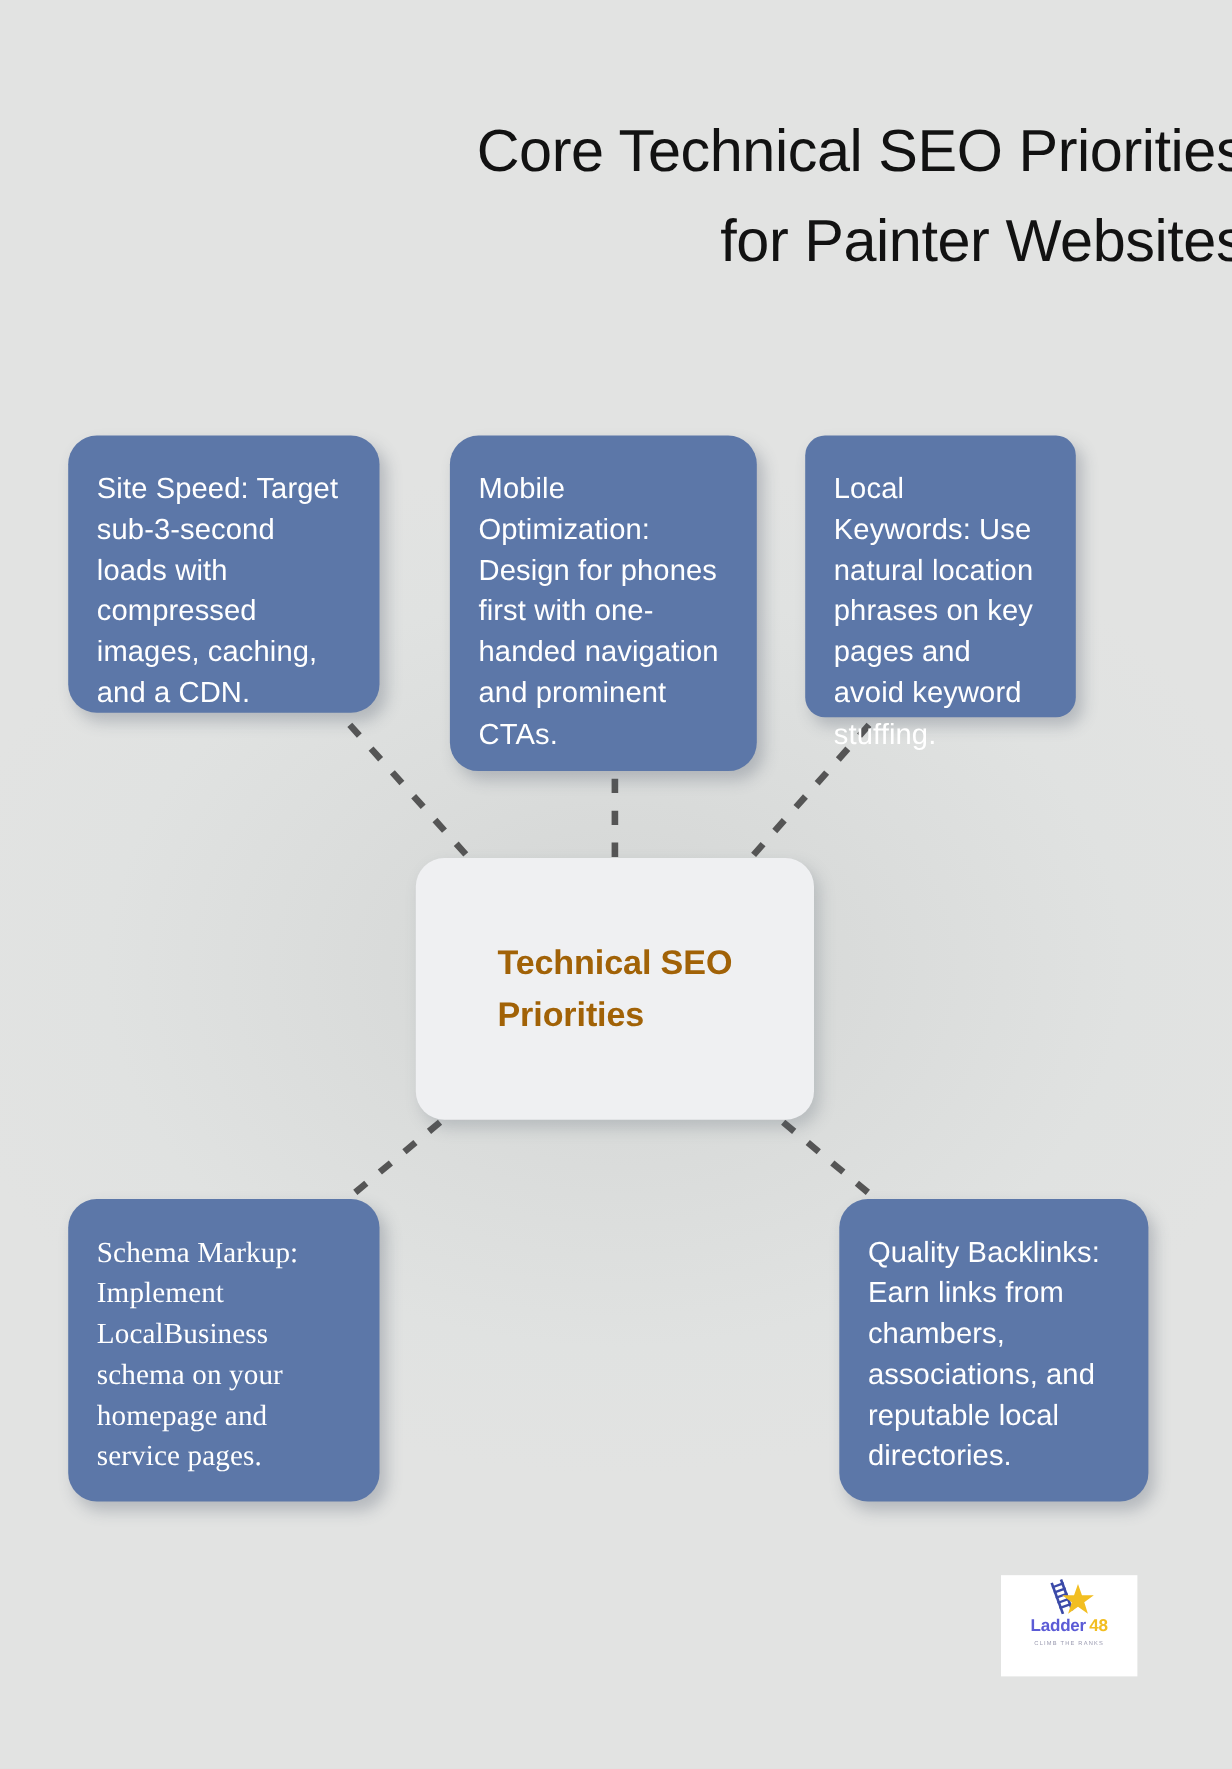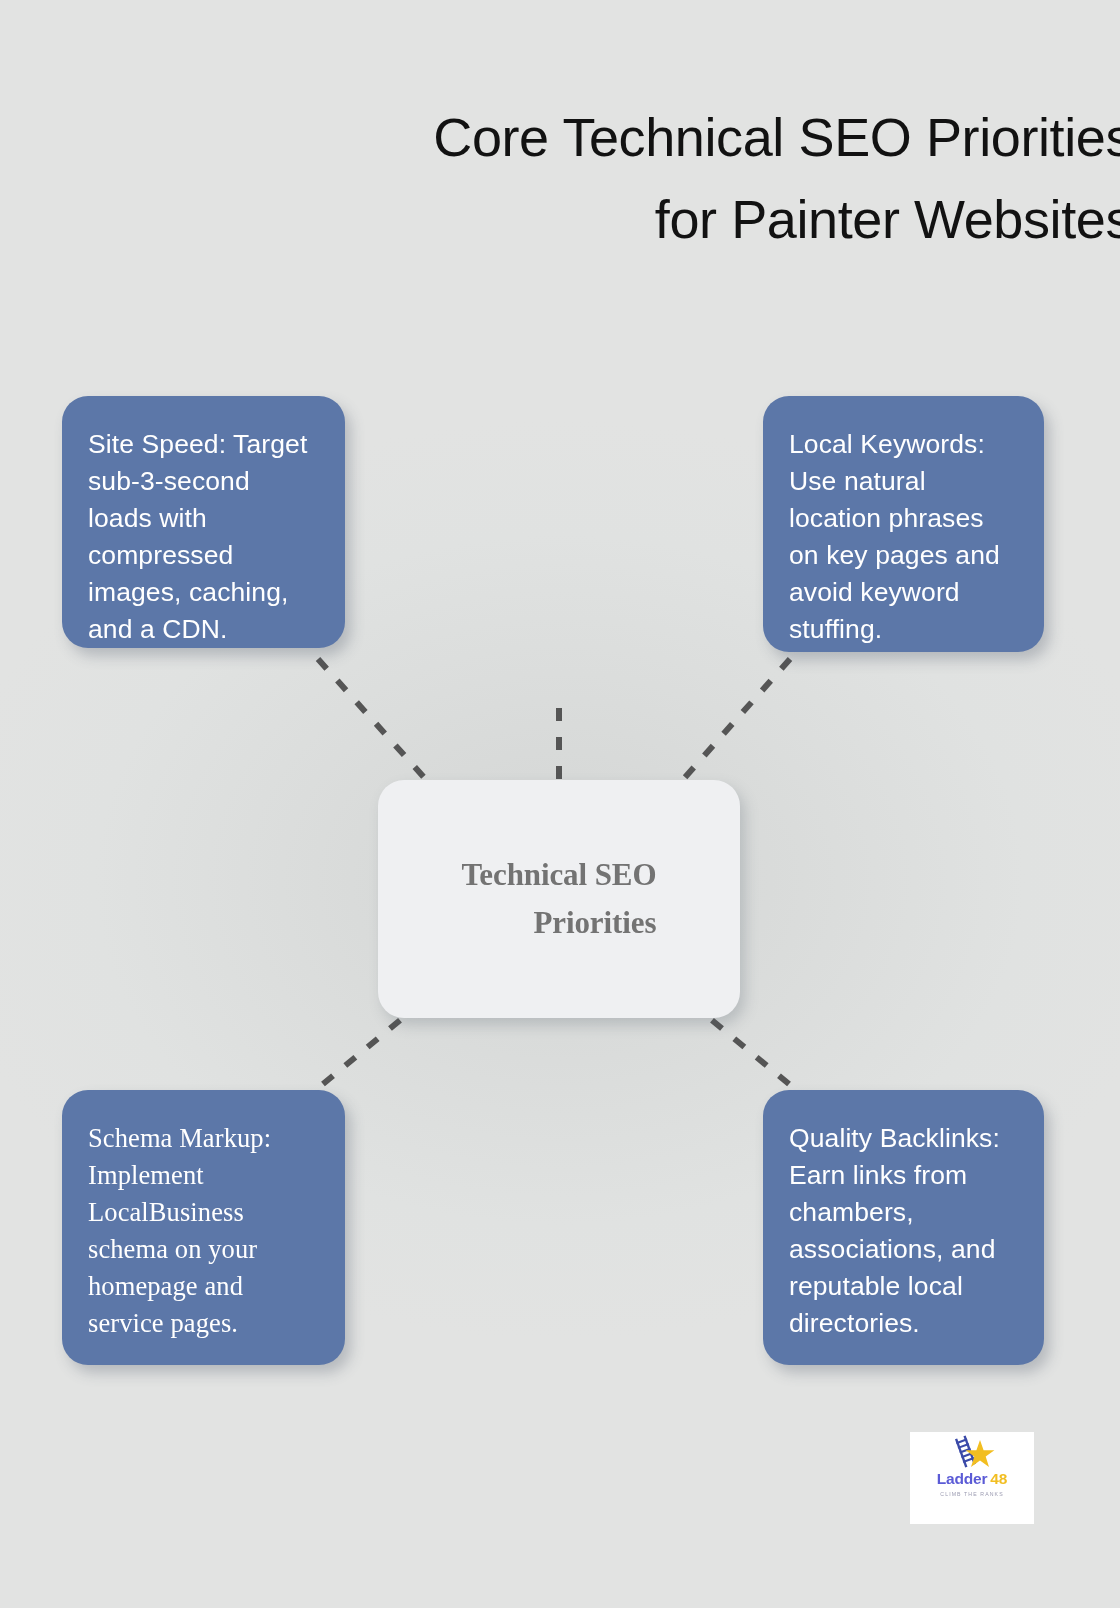--- a/index.html
+++ b/index.html
@@ -59,47 +59,47 @@
     font-size: 26.5px;
     line-height: 1.40;
     letter-spacing: 0.1px;
     box-shadow: 6px 8px 14px rgba(80, 90, 105, 0.30);
     font-family: "Liberation Sans", sans-serif;
   }
   .card-text { display: block; }
 
   #card-0 { left: 62px;  top: 396px;  width: 283px; height: 252px; }
   #card-1 { left: 409px; top: 396px;  width: 279px; height: 305px; }
-  #card-2 { left: 763px; top: 396px;  width: 281px; height: 256px; }
+  #card-2 { left: 732px; top: 396px;  width: 246px; height: 256px; border-radius: 18px; }
   #card-3 { left: 62px;  top: 1090px; width: 283px; height: 275px; font-family: Liberation Serif, serif; }
   #card-4 { left: 763px; top: 1090px; width: 281px; height: 275px; }
 
   
   #hub {
     position: absolute;
     left: 378px;
     top: 780px;
     width: 362px;
     height: 238px;
     box-sizing: border-box;
     background: #eff0f2;
     border-radius: 26px;
     box-shadow: 5px 7px 14px rgba(90, 100, 112, 0.26);
     display: flex;
     align-items: center;
     justify-content: center;
   }
   #hub .hub-text {
-    color: #737373;
+    color: #a16207;
     font-size: 31px;
     font-weight: bold;
     line-height: 1.55;
-    text-align: right;
+    text-align: left;
     letter-spacing: -0.1px;
-    font-family: Liberation Serif, serif;
+    font-family: Liberation Sans, sans-serif;
   }
   .hub-line { display: block; }
 
   
   #logo-box {
     position: absolute;
     left: 910px;
     top: 1432px;
     width: 124px;
     height: 92px;
@@ -148,20 +148,23 @@
       <line x1="790" y1="659" x2="679" y2="784"></line>
       <line x1="323" y1="1084" x2="422" y2="1002"></line>
       <line x1="789" y1="1084" x2="690" y2="1002"></line>
     </g>
   </svg>
 
   <div class="card" id="card-0">
     <span class="card-text">Site Speed: Target sub-3-second loads with compressed images, caching, and a CDN.</span>
   </div>
 
+  <div class="card" id="card-1">
+    <span class="card-text">Mobile Optimization: Design for phones first with one-handed navigation and prominent CTAs.</span>
+  </div>
 
   <div class="card" id="card-2">
     <span class="card-text">Local Keywords: Use natural location phrases on key pages and avoid keyword stuffing.</span>
   </div>
 
   <div class="card" id="card-3">
     <span class="card-text">Schema Markup: Implement LocalBusiness schema on your homepage and service pages.</span>
   </div>
 
   <div class="card" id="card-4">

